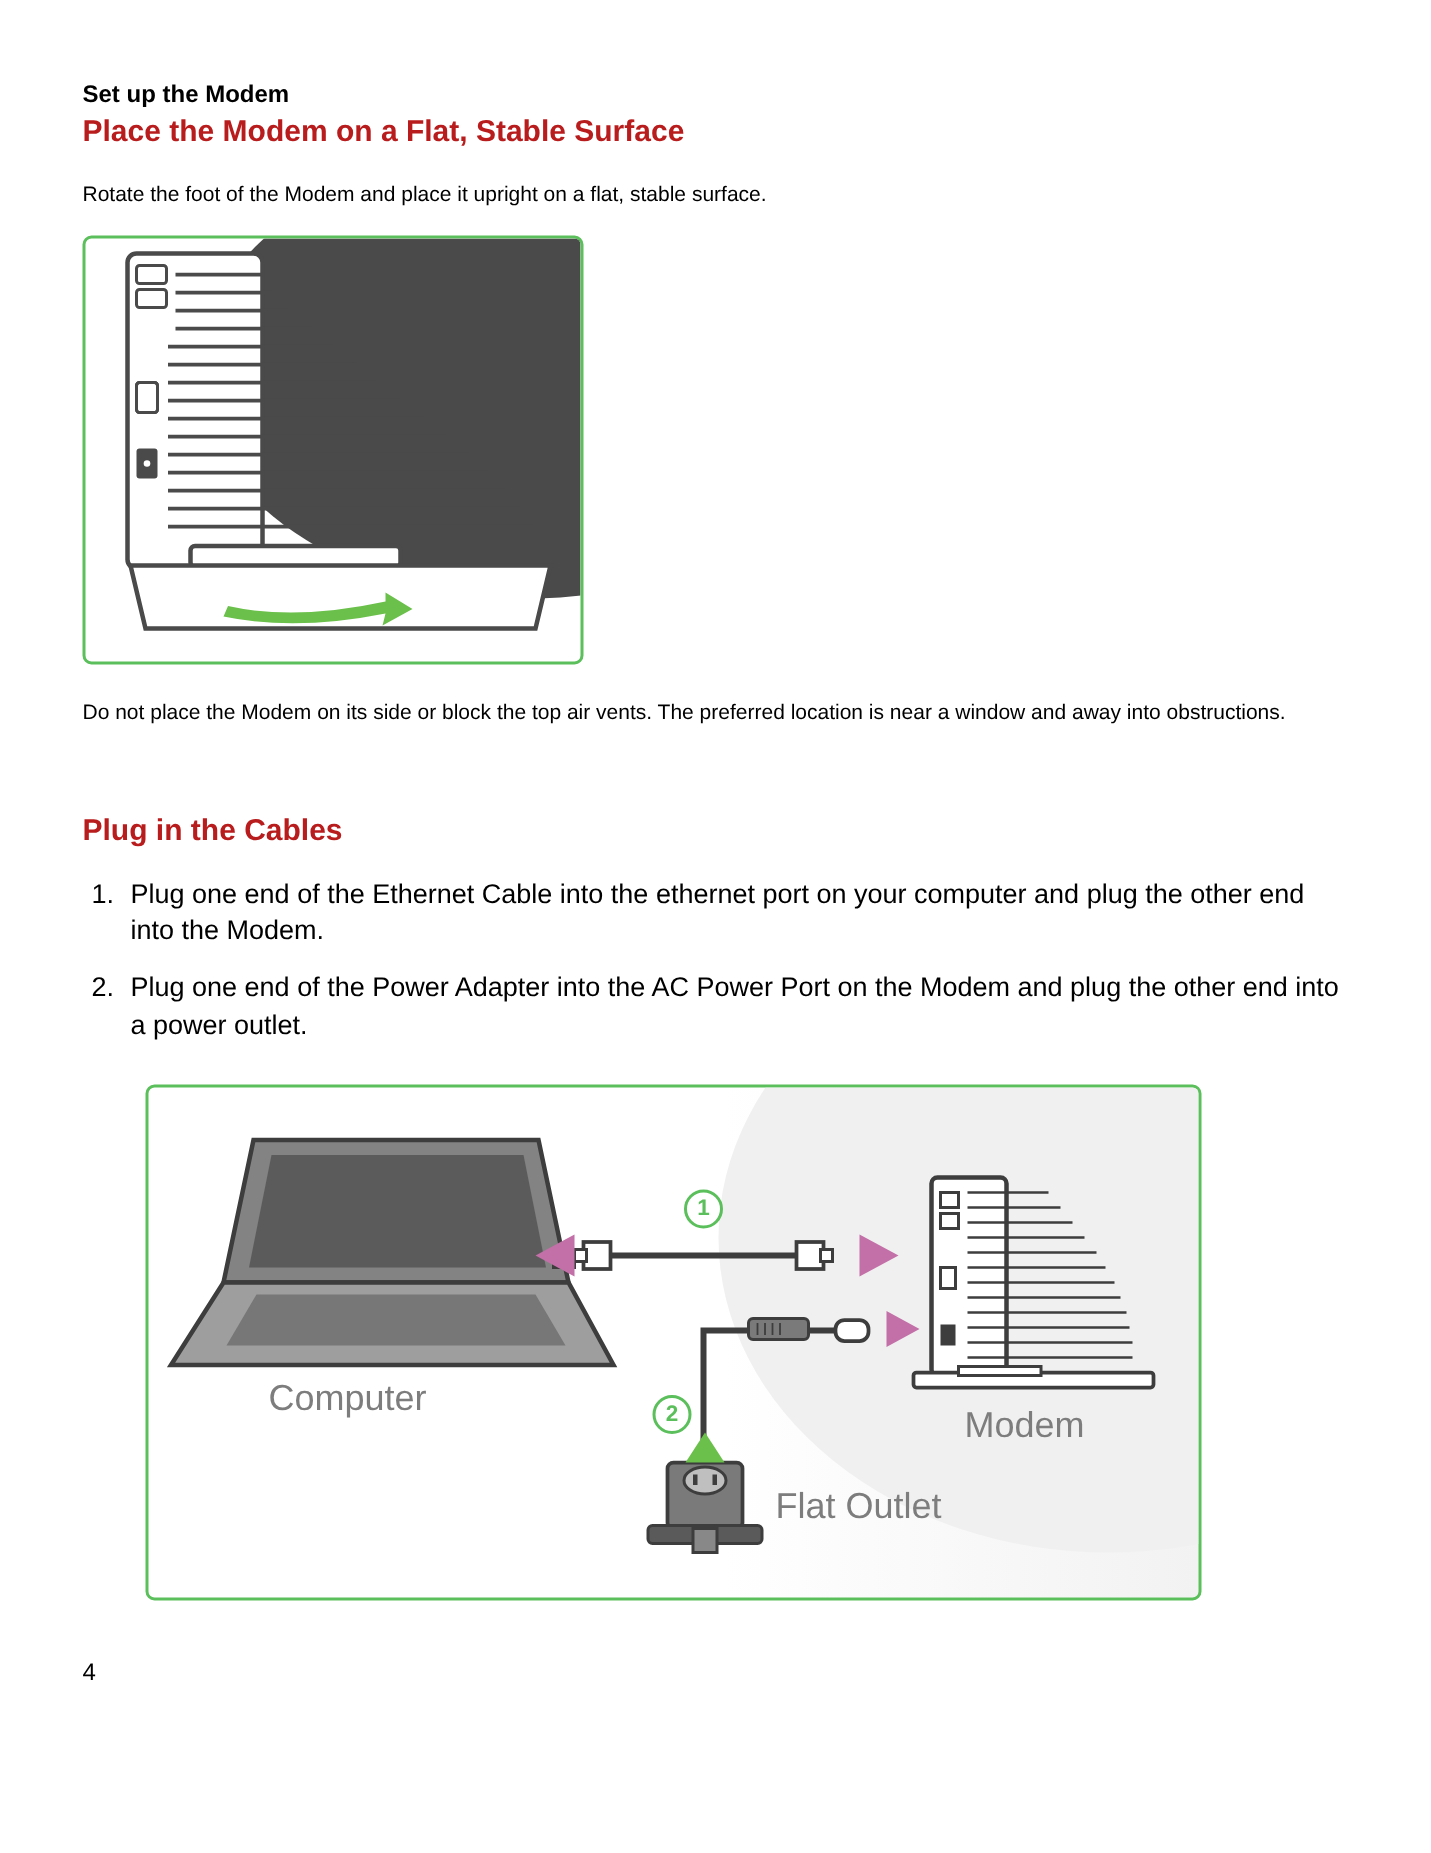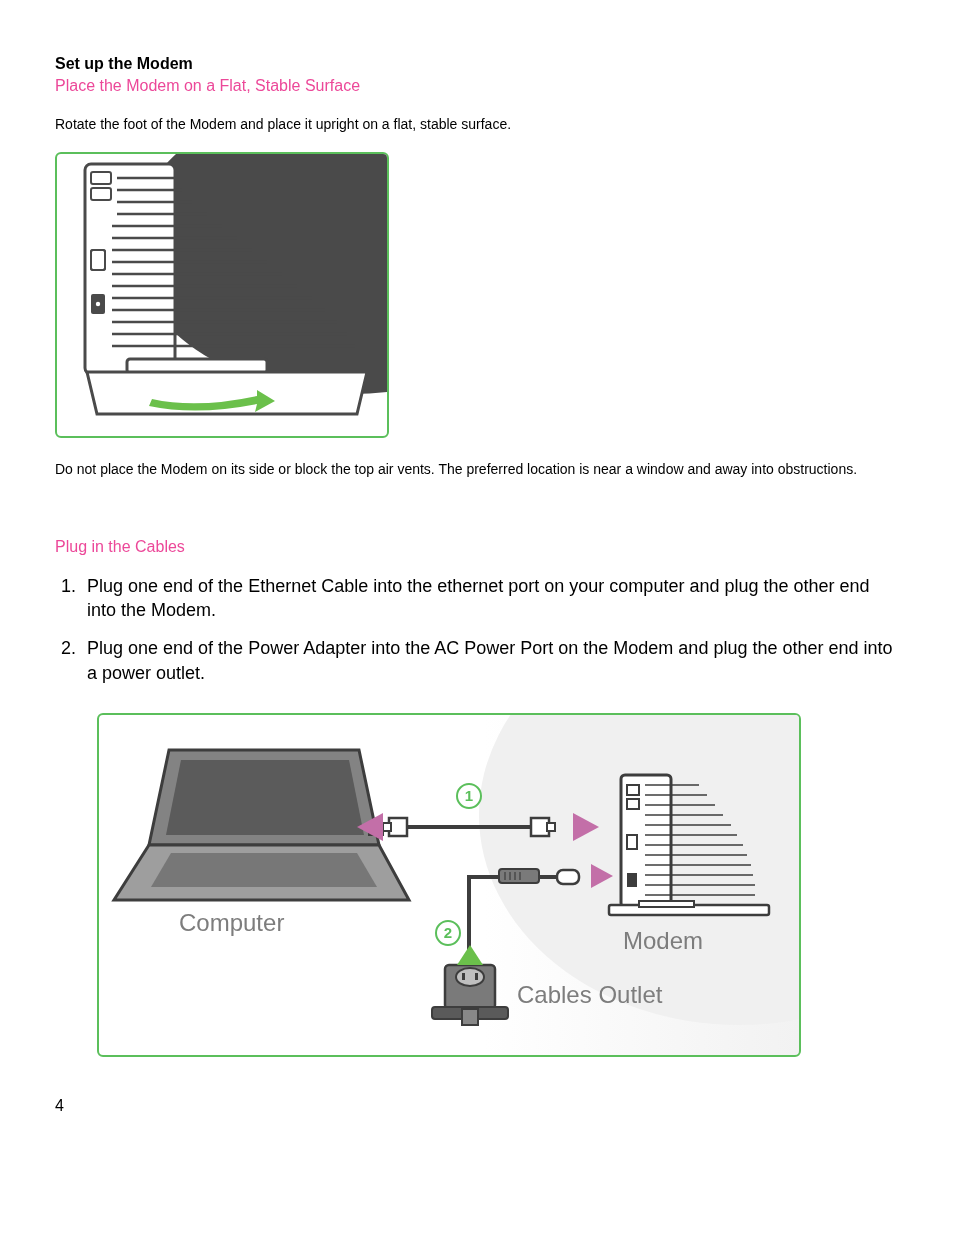--- a/index.html
+++ b/index.html
@@ -10,23 +10,23 @@
     background: #fff;
     width: 954px;
     box-sizing: border-box;
   }
   h1 {
     font-size: 16px;
     font-weight: bold;
     margin: 0 0 4px 0;
   }
   h2 {
-    font-size: 16px;
-    font-weight: normal;
-    color: #ec4899;
+    font-size: 20px;
+    font-weight: bold;
+    color: #b91c1c;
     margin: 0 0 20px 0;
   }
   h2.spaced {
     margin-top: 59px;
     margin-bottom: 18px;
   }
   p {
     font-size: 14px;
     line-height: 1.35;
     margin: 0 0 18px 0;
@@ -209,17 +209,17 @@
       <rect x="363" y="294" width="16" height="16" fill="#888" stroke="#3d3d3d" stroke-width="2"></rect>
     </g>
 
     <polygon points="371,230 384,250 358,250" fill="#6bc04b"></polygon>
   </svg>
 
   <div class="step-circle" style="left:357px; top:68px;">1</div>
   <div class="step-circle" style="left:336px; top:205px;">2</div>
 
   <div class="label-text" style="left:80px; top:194px;">Computer</div>
-  <div class="label-text" style="left:524px; top:212px;">Modem</div>
-  <div class="label-text" style="left:418px; top:266px;">Cables Outlet</div>
+  <div class="label-text" style="left:544px; top:212px;">Modem</div>
+  <div class="label-text" style="left:418px; top:266px;">Flat Outlet</div>
 </div>
 
 <div class="page-num">4</div>
 
 </body></html>

